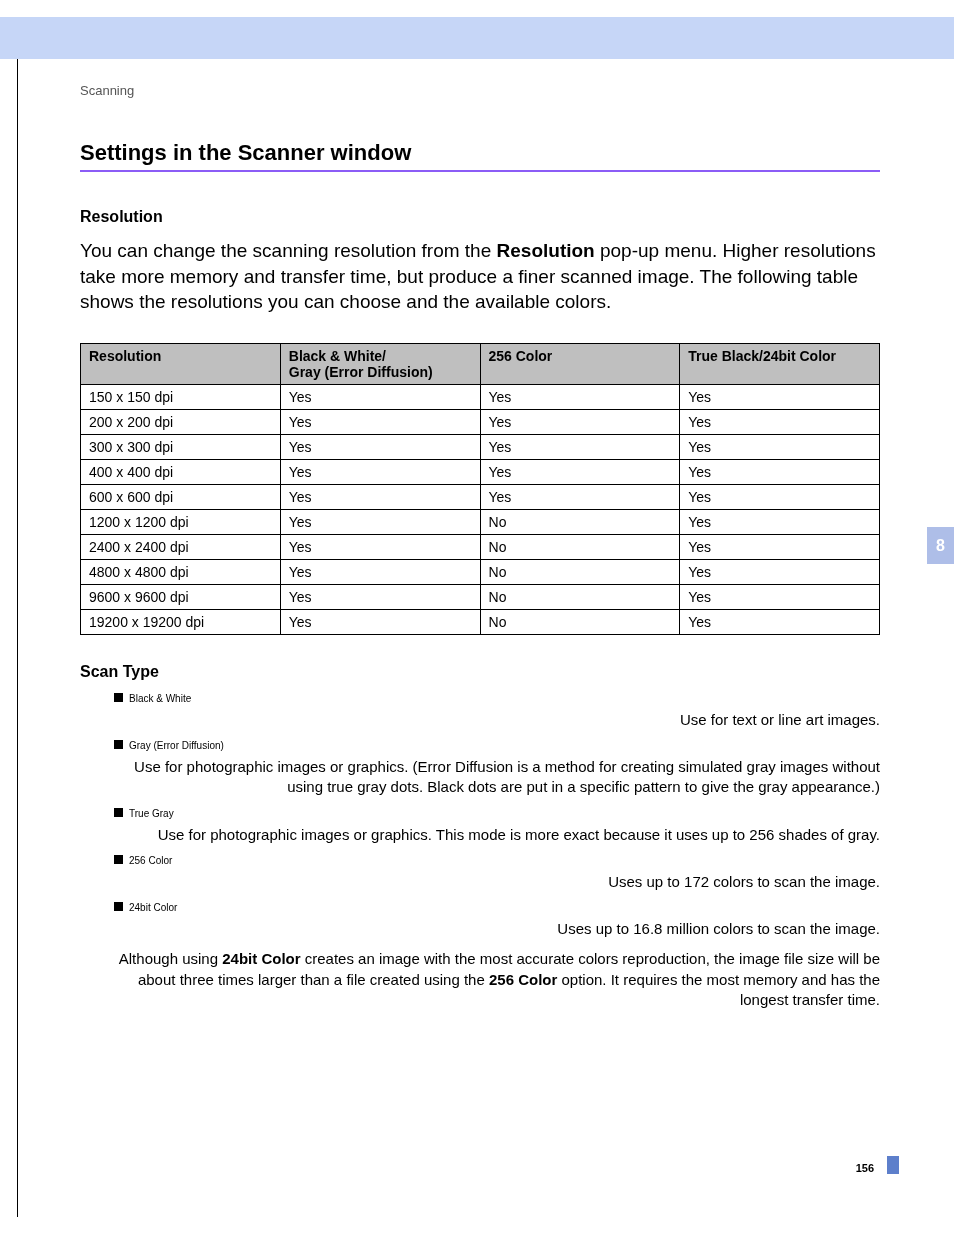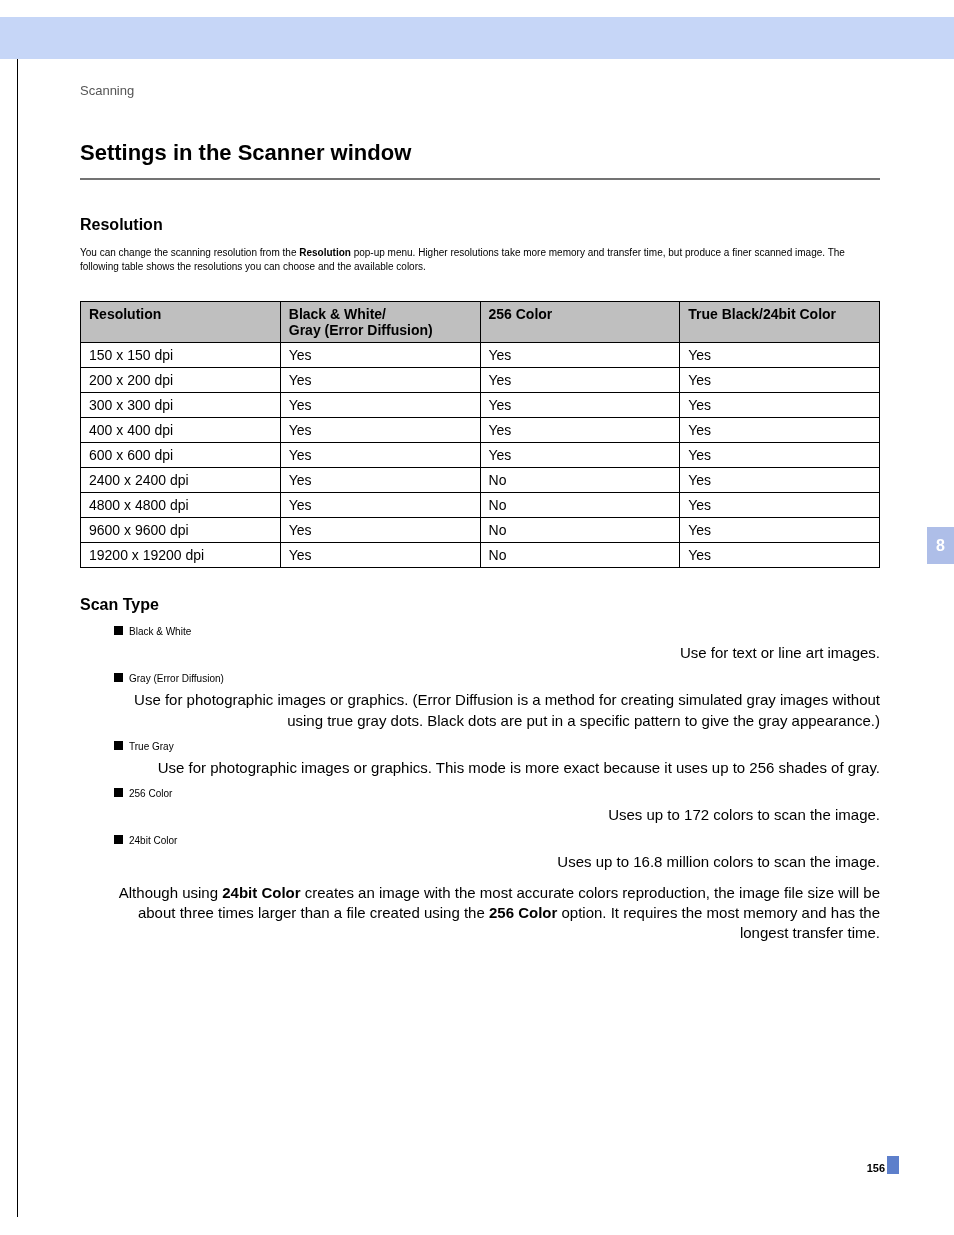--- a/index.html
+++ b/index.html
@@ -37,33 +37,33 @@
   }
   .breadcrumb {
     font-size: 13px;
     color: #555;
     margin-bottom: 42px;
   }
   h1 {
     font-size: 22px;
     font-weight: bold;
     margin: 0 0 20px 0;
-    padding-bottom: 12px;
-    border-bottom: 2px solid #737373;
+    padding-bottom: 4px;
+    border-bottom: 2px solid #8b5cf6;
   }
   h2 {
     font-size: 16px;
     font-weight: bold;
     margin: 36px 0 12px 0;
   }
   h2.scan-type {
     margin-top: 28px;
   }
   p.body {
-    font-size: 10px;
+    font-size: 19px;
     line-height: 1.35;
     margin: 0 0 14px 0;
   }
   table {
     border-collapse: collapse;
     width: 100%;
     margin-top: 28px;
     font-size: 14px;
   }
   th, td {
@@ -117,21 +117,21 @@
     height: 37px;
     background: #aebee8;
     color: #fff;
     font-size: 16px;
     font-weight: bold;
     text-align: center;
     line-height: 37px;
   }
   .page-num-box {
     position: absolute;
-    right: 69px;
+    right: 80px;
     top: 1158px;
     width: 30px;
     height: 14px;
     text-align: right;
   }
   .page-num {
     font-size: 11px;
     font-weight: bold;
   }
   .page-bar {
@@ -198,20 +198,26 @@
         <td>Yes</td>
         <td>Yes</td>
       </tr>
       <tr>
         <td>600 x 600 dpi</td>
         <td>Yes</td>
         <td>Yes</td>
         <td>Yes</td>
       </tr>
       <tr>
+        <td>1200 x 1200 dpi</td>
+        <td>Yes</td>
+        <td>No</td>
+        <td>Yes</td>
+      </tr>
+      <tr>
         <td>2400 x 2400 dpi</td>
         <td>Yes</td>
         <td>No</td>
         <td>Yes</td>
       </tr>
       <tr>
         <td>4800 x 4800 dpi</td>
         <td>Yes</td>
         <td>No</td>
         <td>Yes</td>

